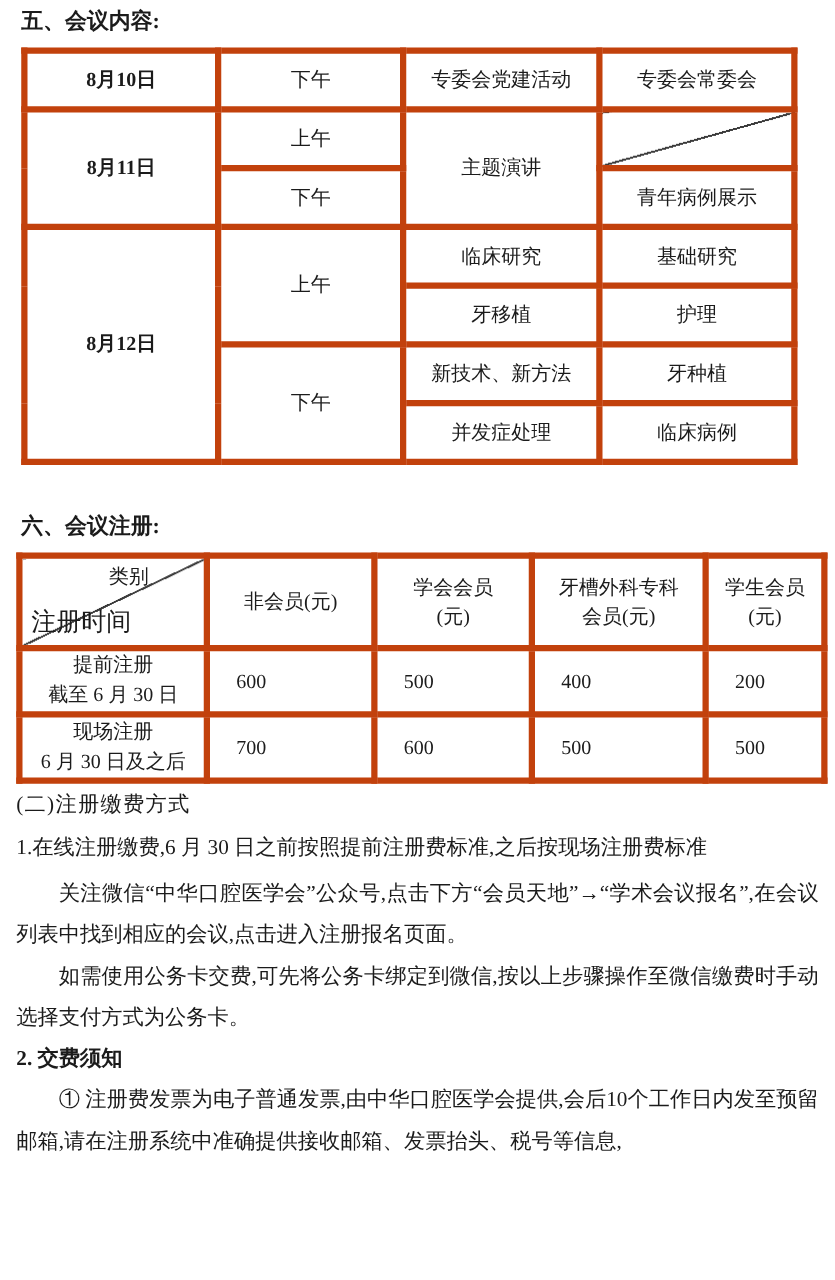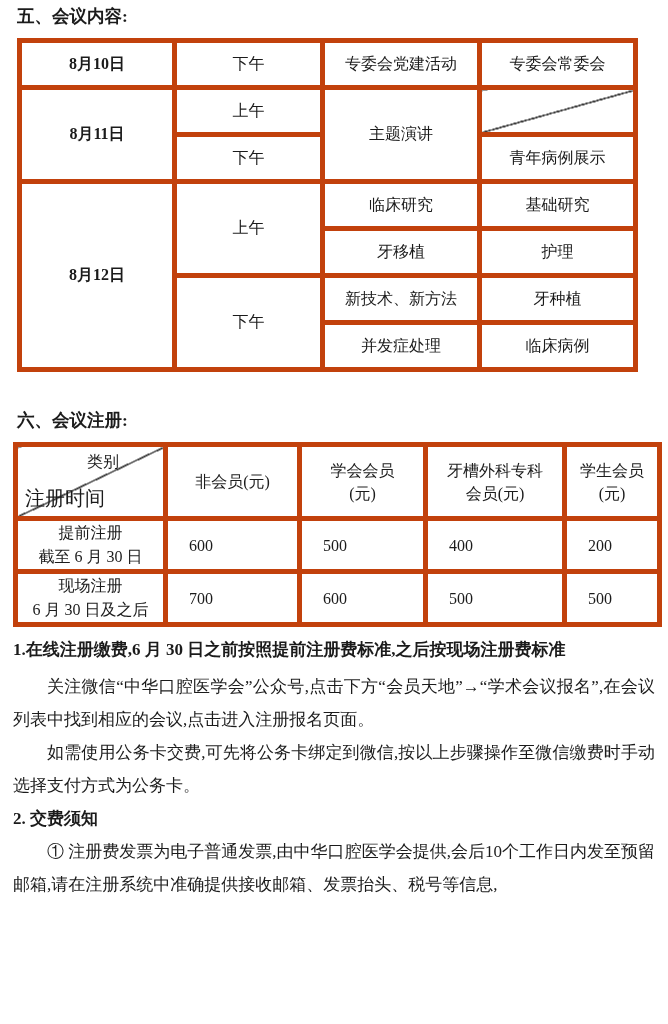--- a/index.html
+++ b/index.html
@@ -77,21 +77,21 @@
       transparent calc(50% + 0.8px));
   }
   .corner-top { position: absolute; top: 3px; right: 44px; font-size: 16px; }
   .corner-bottom { position: absolute; bottom: 6px; left: 7px; font-size: 20px; }
   #fee-table td.num-cell { text-align: left; padding-left: 21px; }
   #fee-table td.row-label { line-height: 24px; }
 
   
   .bold-line {
     font-size: 17px;
-    font-weight: bold;
+    font-weight: normal;
     margin: 9px 0 0 0;
     line-height: 24px;
     margin-top: 11px;
   }
   p.body-para {
     font-size: 17px;
     line-height: 33px;
     margin: 0;
     text-align: justify;
     text-indent: 2em;
@@ -194,20 +194,21 @@
         <td class="row-label" style="height:46px">现场注册
 6 月 30 日及之后</td>
         <td class="num-cell">700</td>
         <td class="num-cell">600</td>
         <td class="num-cell">500</td>
         <td class="num-cell">500</td>
       </tr>
     </tbody>
   </table>
 
+  <div class="sub-heading" id="sub2-heading">(二)注册缴费方式</div>
 
   <div class="bold-line">1.在线注册缴费,6 月 30 日之前按照提前注册费标准,之后按现场注册费标准</div>
 
   <p class="body-para" id="para1">关注微信“中华口腔医学会”公众号,点击下方“会员天地”→“学术会议报名”,在会议列表中找到相应的会议,点击进入注册报名页面。</p>
 
 
   <p class="body-para">如需使用公务卡交费,可先将公务卡绑定到微信,按以上步骤操作至微信缴费时手动选择支付方式为公务卡。</p>
 
   <div class="notes-heading">2. 交费须知</div>
 

